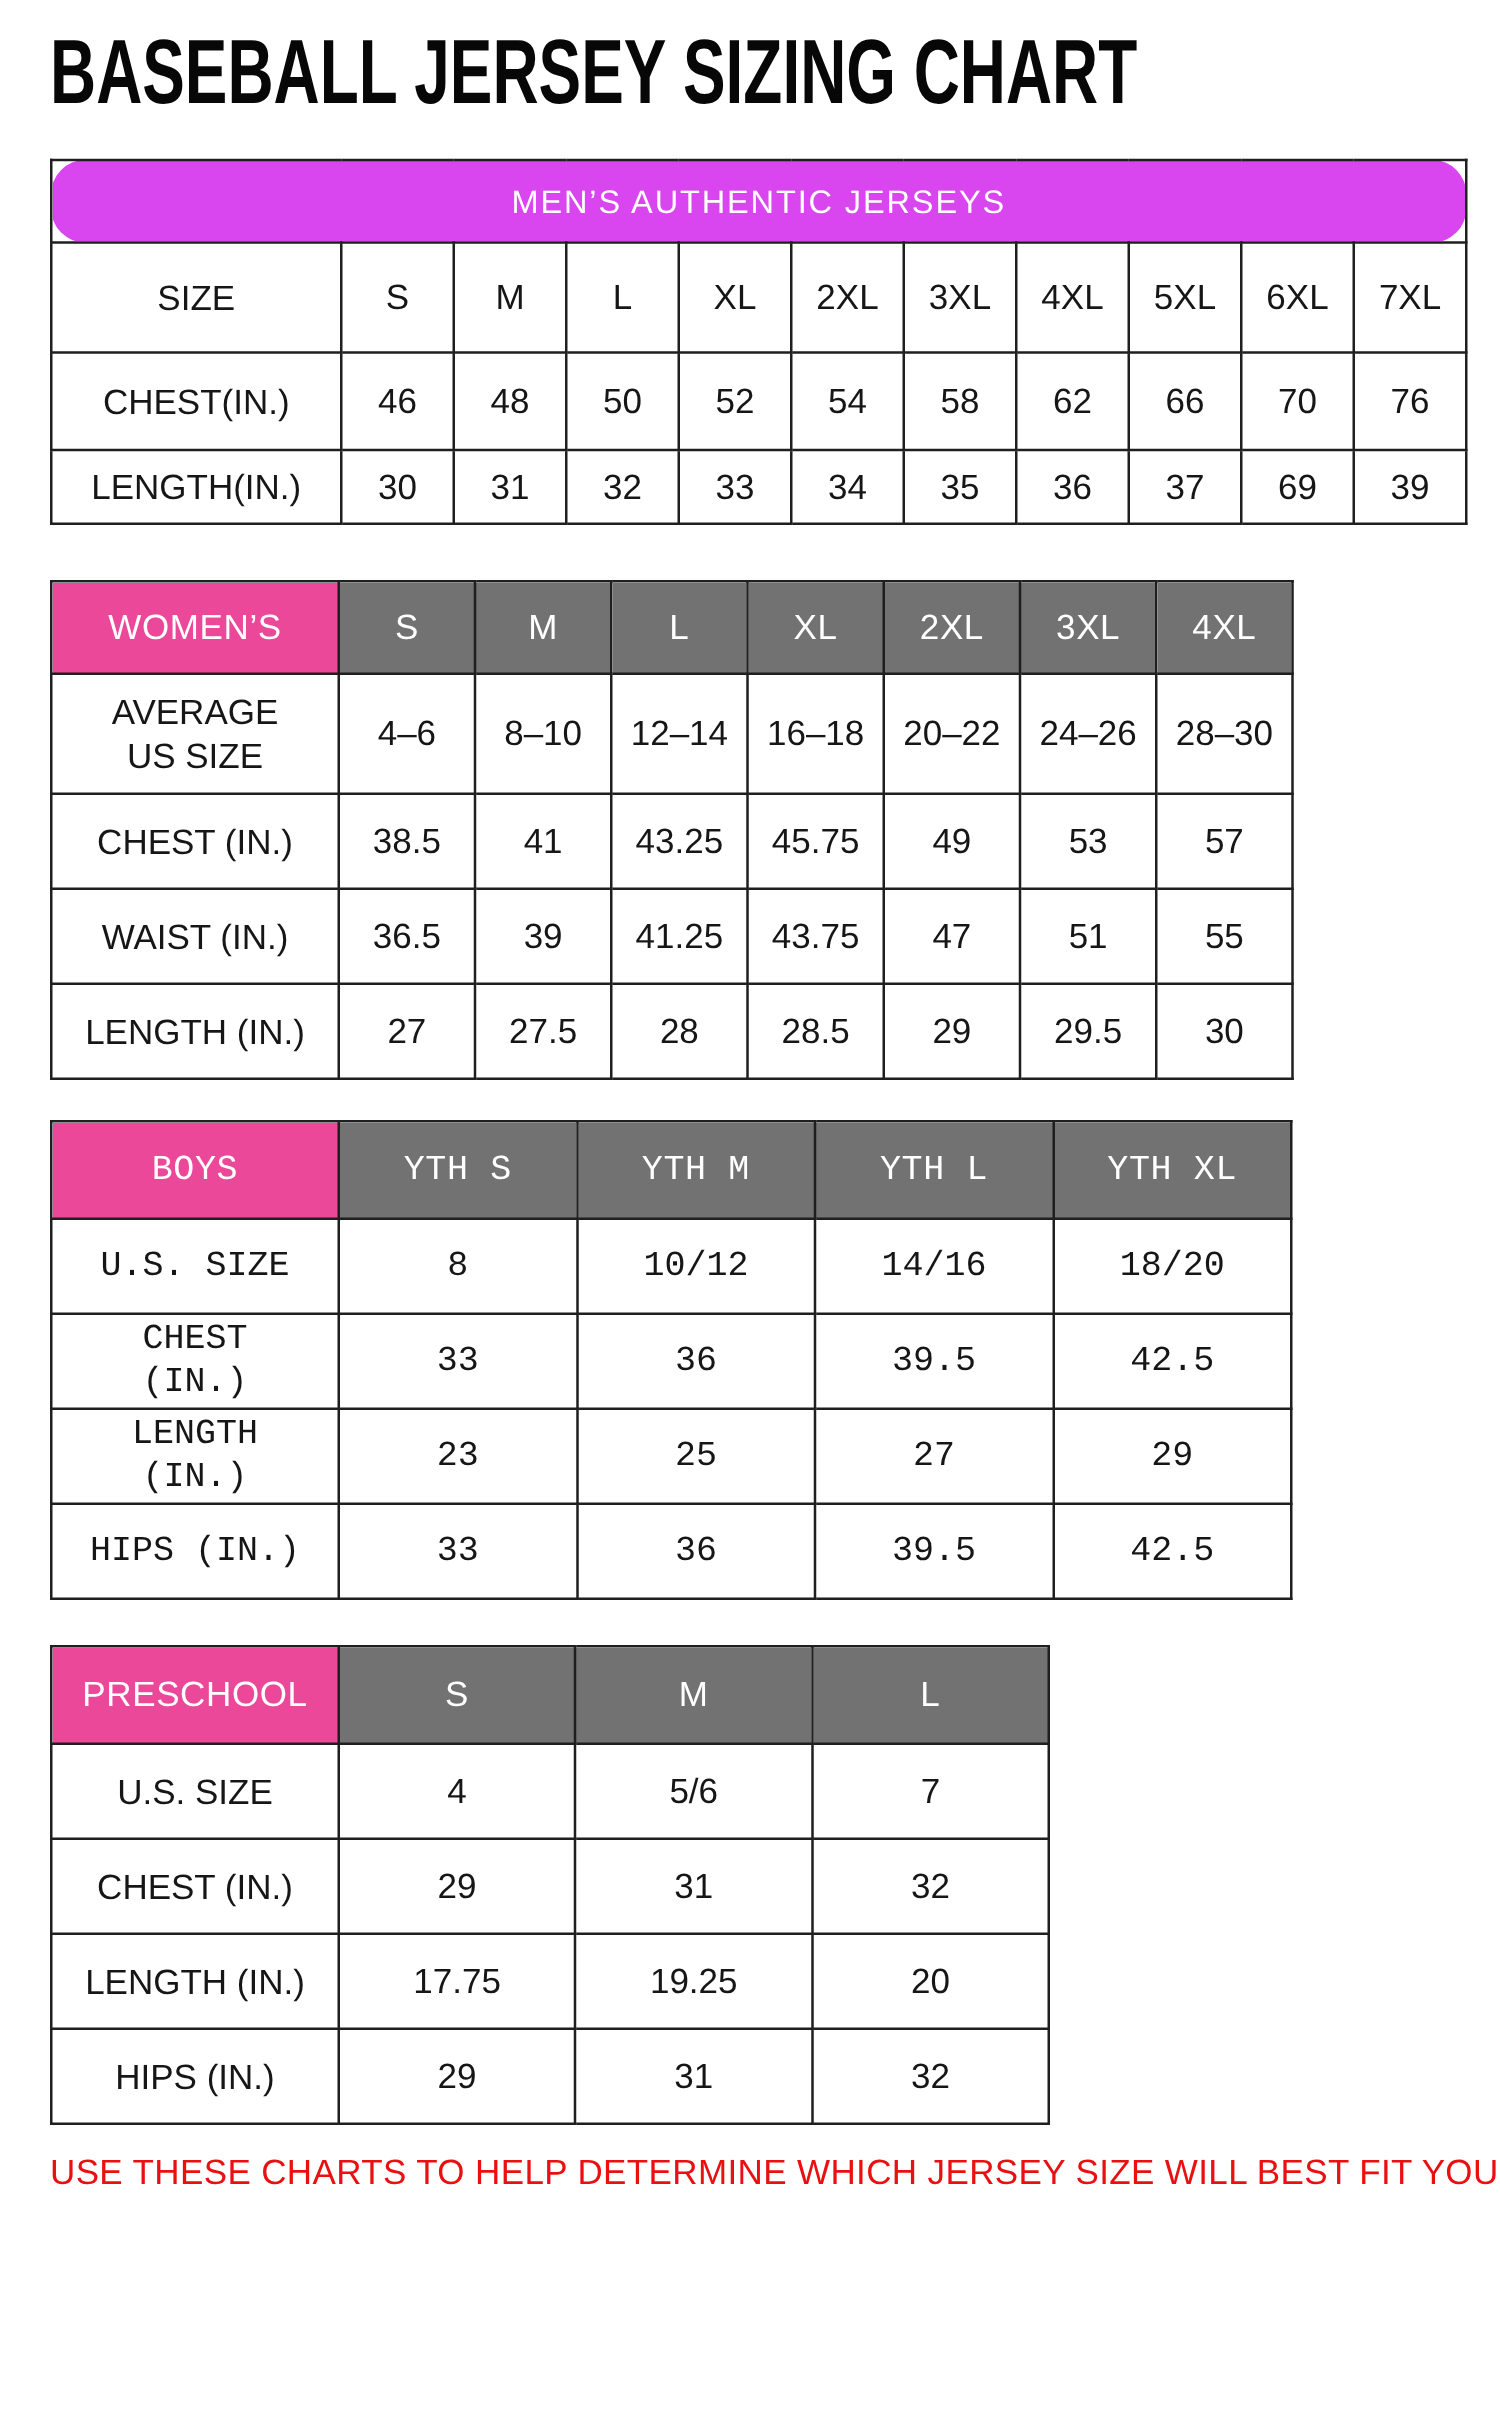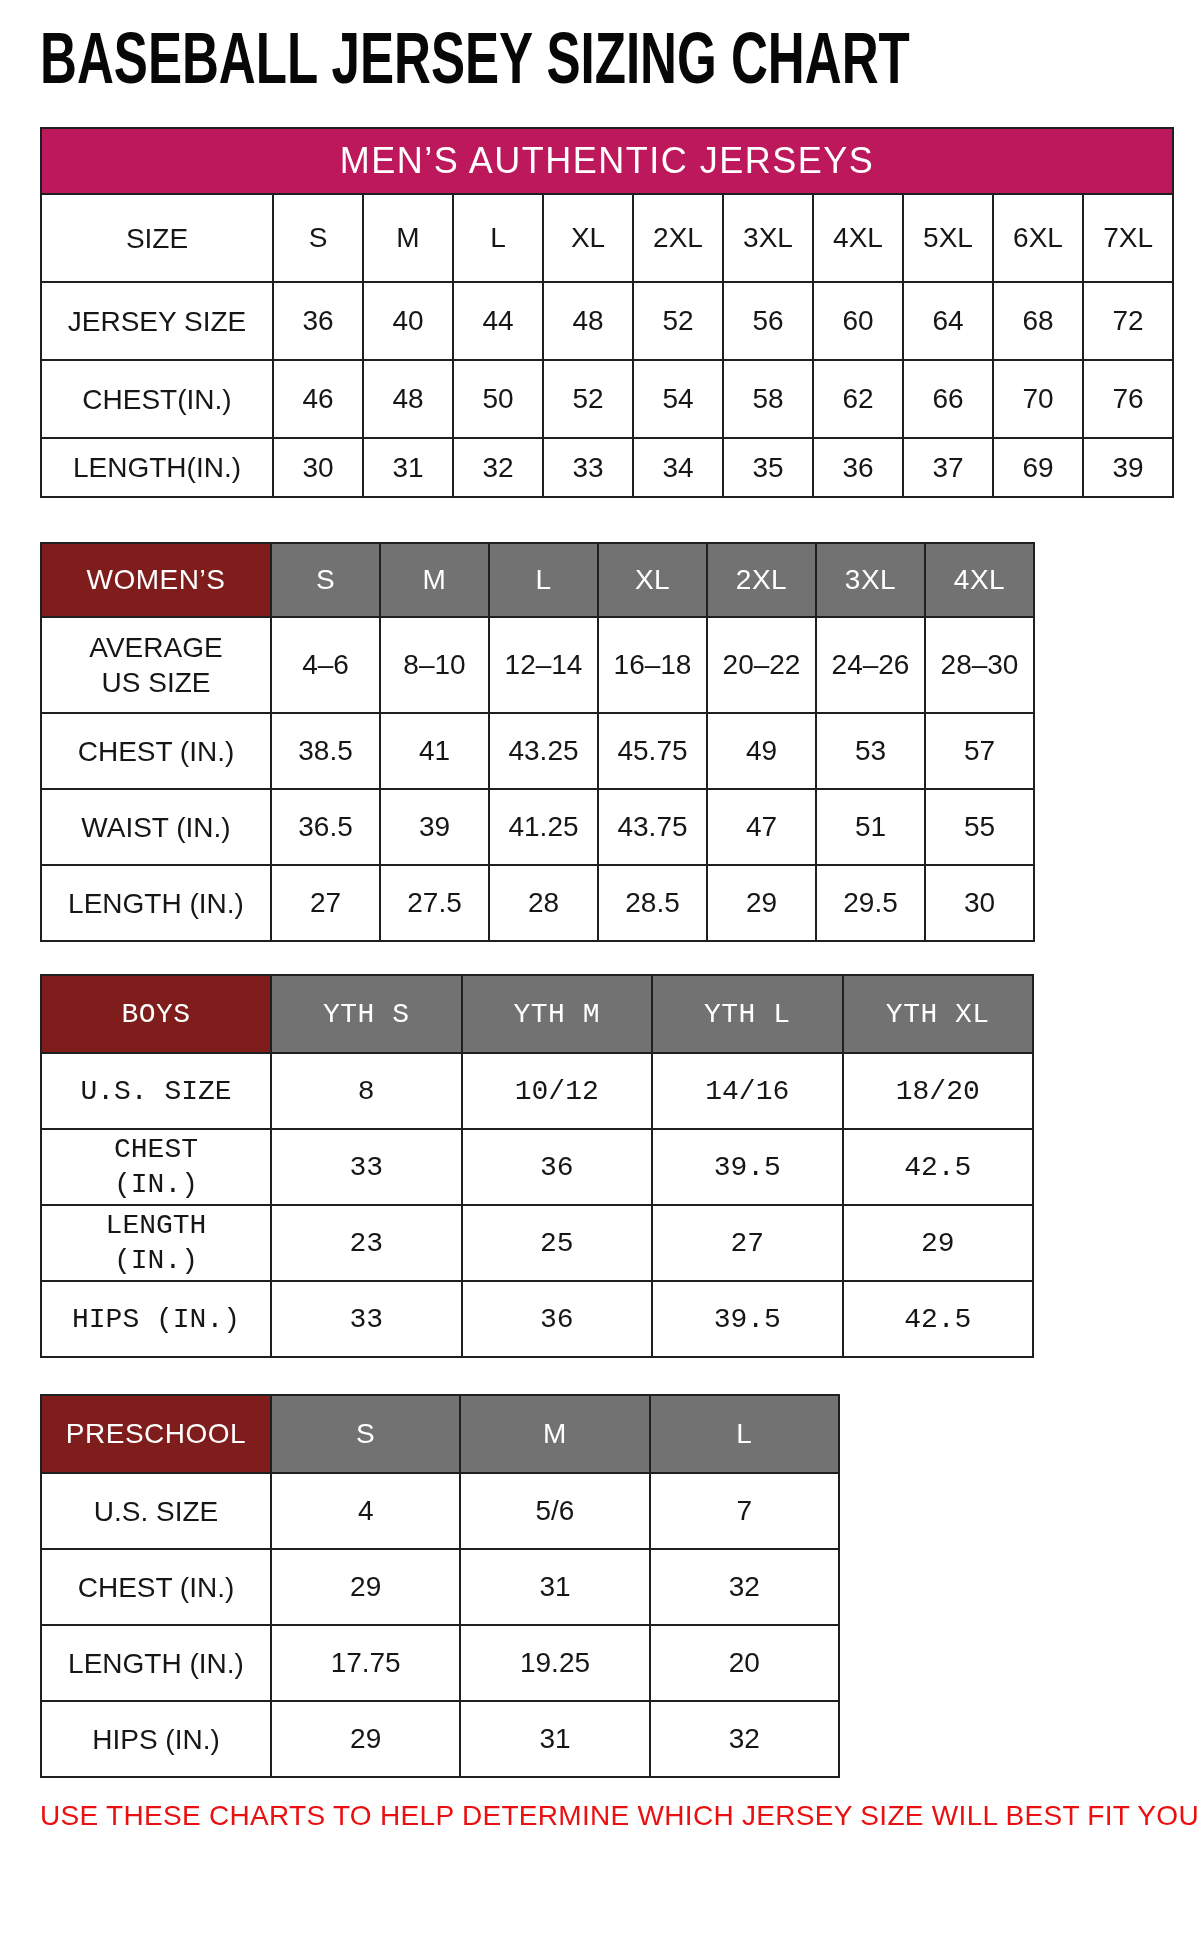--- a/index.html
+++ b/index.html
@@ -21,22 +21,22 @@
     color: #ea0f10; font-size: 27px; line-height: 1.42; font-weight: 400;
     letter-spacing: 0.2px;
   }
 
   table.size-table { border-collapse: collapse; table-layout: fixed; }
   table.size-table th, table.size-table td {
     border: 2px solid #1f1f1f;
     text-align: center; vertical-align: middle;
     font-weight: 400; overflow: hidden;
   }
-  .banner  { background: #be185d; color: #ffffff; font-size: 36px; letter-spacing: 1.5px; }
-  .hlabel  { background: #7f1d1d; color: #ffffff; font-size: 28px; letter-spacing: 0.5px; }
+  .banner  { background: #d946ef; color: #ffffff; font-size: 26px; letter-spacing: 1.5px; border-radius: 27px; }
+  .hlabel  { background: #ec4899; color: #ffffff; font-size: 28px; letter-spacing: 0.5px; }
   .hcol    { background: #727272; color: #ffffff; font-size: 28px; letter-spacing: 0.5px; }
   .rlabel  { background: #ffffff; color: #161616; font-size: 28px; padding: 0 25px; line-height: 1.25; }
   .val     { background: #ffffff; color: #161616; font-size: 28px; white-space: nowrap; }
 
   .tbl-mens      { margin-top: 36px; }
   .tbl-womens    { margin-top: 44px; }
   .tbl-boys      { margin-top: 32px; font-family: Liberation Mono, monospace; }
   .tbl-preschool { margin-top: 36px; }
 
   .footer {
@@ -80,33 +80,20 @@
           <td class="val">L</td>
           <td class="val">XL</td>
           <td class="val">2XL</td>
           <td class="val">3XL</td>
           <td class="val">4XL</td>
           <td class="val">5XL</td>
           <td class="val">6XL</td>
           <td class="val">7XL</td>
         </tr>
         <tr style="height: 78px;">
-          <th class="rlabel">JERSEY SIZE</th>
-          <td class="val">36</td>
-          <td class="val">40</td>
-          <td class="val">44</td>
-          <td class="val">48</td>
-          <td class="val">52</td>
-          <td class="val">56</td>
-          <td class="val">60</td>
-          <td class="val">64</td>
-          <td class="val">68</td>
-          <td class="val">72</td>
-        </tr>
-        <tr style="height: 78px;">
           <th class="rlabel">CHEST(IN.)</th>
           <td class="val">46</td>
           <td class="val">48</td>
           <td class="val">50</td>
           <td class="val">52</td>
           <td class="val">54</td>
           <td class="val">58</td>
           <td class="val">62</td>
           <td class="val">66</td>
           <td class="val">70</td>

